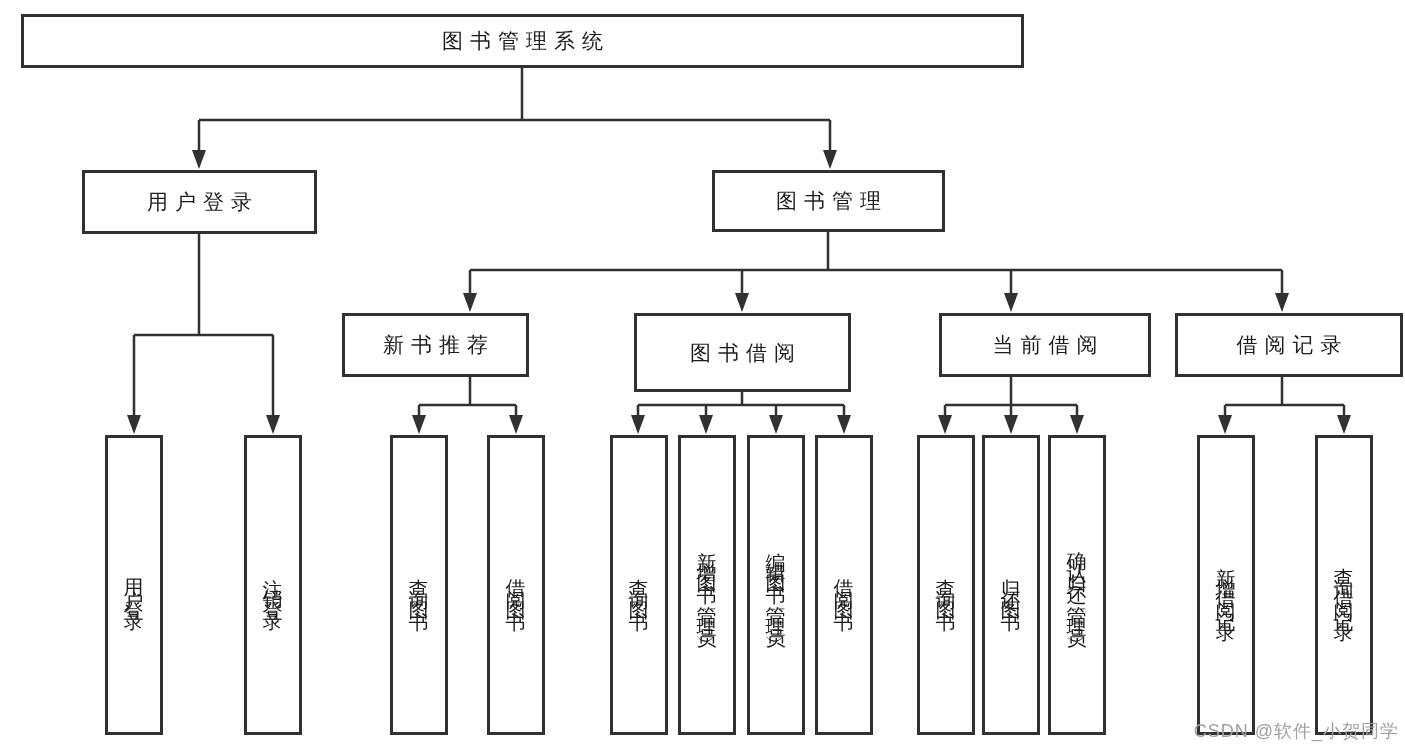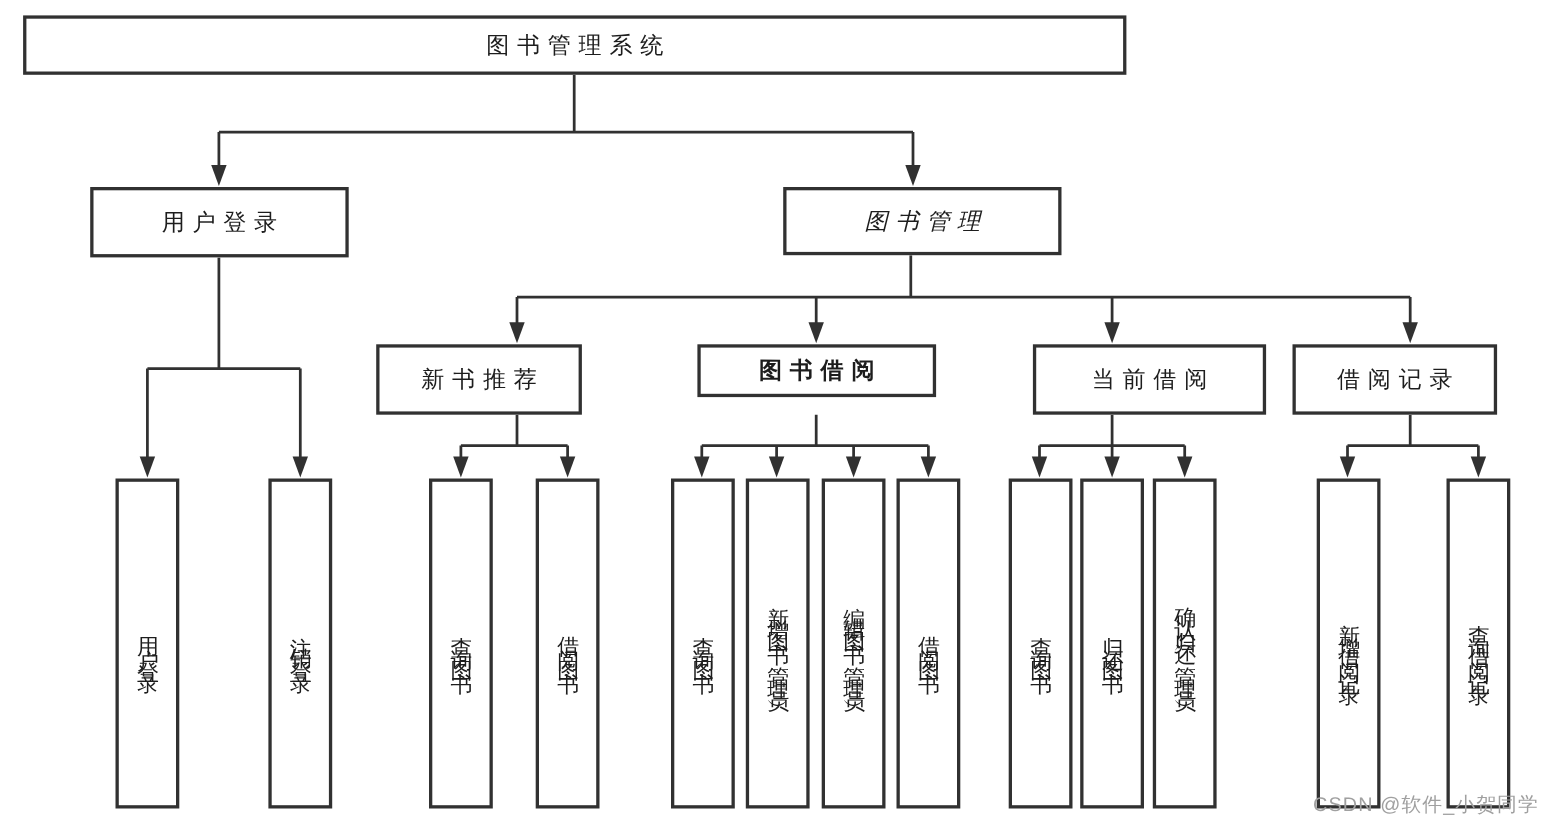--- a/index.html
+++ b/index.html
@@ -94,34 +94,34 @@
     </g>
   </svg>
 
   <div class="box" style="left:21px;top:14px;width:1003px;height:54px;">
     <span class="hlabel">图书管理系统</span>
   </div>
 
   <div class="box" style="left:82px;top:170px;width:235px;height:64px;">
     <span class="hlabel">用户登录</span>
   </div>
-  <div class="box" style="left:712px;top:170px;width:253px;height:62px;font-style:italic;">
+  <div class="box" style="left:712px;top:170px;width:233px;height:62px;">
     <span class="hlabel">图书管理</span>
   </div>
 
   <div class="box" style="left:342px;top:313px;width:187px;height:64px;">
     <span class="hlabel">新书推荐</span>
   </div>
-  <div class="box" style="left:634px;top:313px;width:217px;height:48px;font-weight:bold;">
+  <div class="box" style="left:634px;top:313px;width:217px;height:79px;">
     <span class="hlabel">图书借阅</span>
   </div>
   <div class="box" style="left:939px;top:313px;width:212px;height:64px;">
     <span class="hlabel">当前借阅</span>
   </div>
-  <div class="box" style="left:1175px;top:313px;width:186px;height:64px;text-align:right;">
+  <div class="box" style="left:1175px;top:313px;width:228px;height:64px;text-align:right;">
     <span class="hlabel">借阅记录</span>
   </div>
 
   <div class="box leaf" style="left:105px;top:435px;width:58px;height:300px;">
     <span class="vlabel">用户登录</span>
   </div>
   <div class="box leaf" style="left:244px;top:435px;width:58px;height:300px;">
     <span class="vlabel">注销登录</span>
   </div>
 

